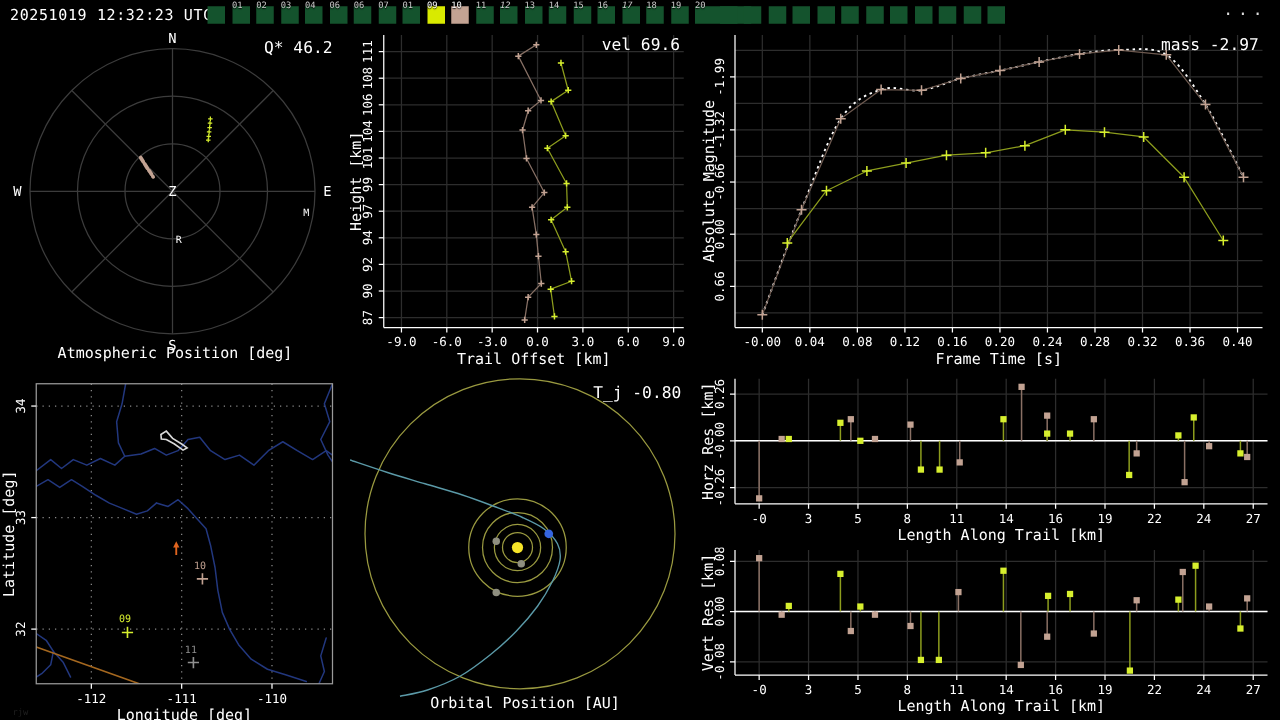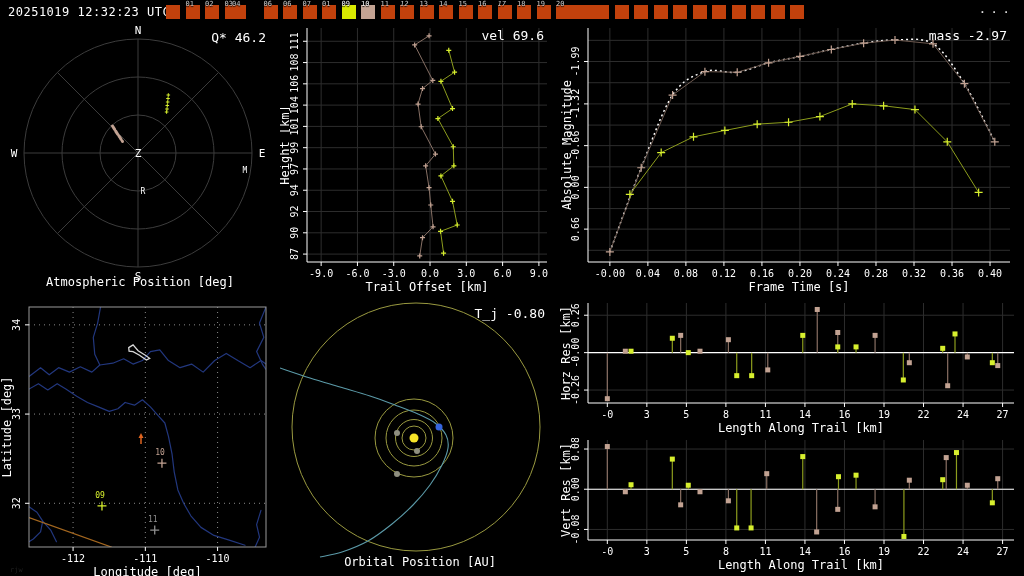--- a/index.html
+++ b/index.html
@@ -1,21 +1,21 @@
 <!DOCTYPE html>
 <html><head>
 <meta charset="utf-8">
 <style>
   *{margin:0;padding:0;box-sizing:border-box}
   html,body{width:1024px;height:576px;background:#000;overflow:hidden;
     font-family:"DejaVu Sans Mono",monospace;color:#fff}
   #topbar{position:absolute;left:0;top:0;width:1024px;height:24px;background:#000}
   #timestamp{position:absolute;left:8px;top:5px;font-size:12px;letter-spacing:.5px;color:#fff;white-space:pre}
   #frame-strip{position:absolute;left:166px;top:0;width:680px;height:24px}
-  .frame{position:absolute;top:5px;width:14px;height:14px;background:#c2410c;cursor:pointer}
+  .frame{position:absolute;top:5px;width:14px;height:14px;background:#14532d;cursor:pointer}
   .frame.sel-y{background:#d9ea00}
   .frame.sel-t{background:#c3a393}
   .frame .fl{position:absolute;top:-4px;left:0;font-size:7px;line-height:7px;color:#c9c9c9;text-shadow:0 1px 1px #000}
   .frame.sel-y .fl,.frame.sel-t .fl{color:#fff}
   #menu-dots{position:absolute;right:10px;top:1px;font-size:13px;letter-spacing:4px;color:#ddd;
     background:none;border:none;cursor:pointer;font-family:inherit}
   section.panel{position:absolute;background:#000}
   #p-atmospheric{left:0;top:24px;width:280px;height:276px}
   #p-trail{left:280px;top:24px;width:280px;height:276px}
   #p-magnitude{left:560px;top:24px;width:464px;height:276px}
@@ -35,21 +35,21 @@
       <div class="frame" style="left: 0px;"></div>
       <div class="frame" style="left: 19.5px;">
         <span class="fl">01</span>
       </div>
       <div class="frame" style="left: 39px;">
         <span class="fl">02</span>
       </div>
       <div class="frame" style="left: 58.5px;">
         <span class="fl">03</span>
       </div>
-      <div class="frame" style="left: 66px;">
+      <div class="frame" style="left: 78px;">
         <span class="fl">04</span>
       </div>
       <div class="frame" style="left: 97.5px;">
         <span class="fl">06</span>
       </div>
       <div class="frame" style="left: 117px;">
         <span class="fl">06</span>
       </div>
       <div class="frame" style="left: 136.5px;">
         <span class="fl">07</span>

